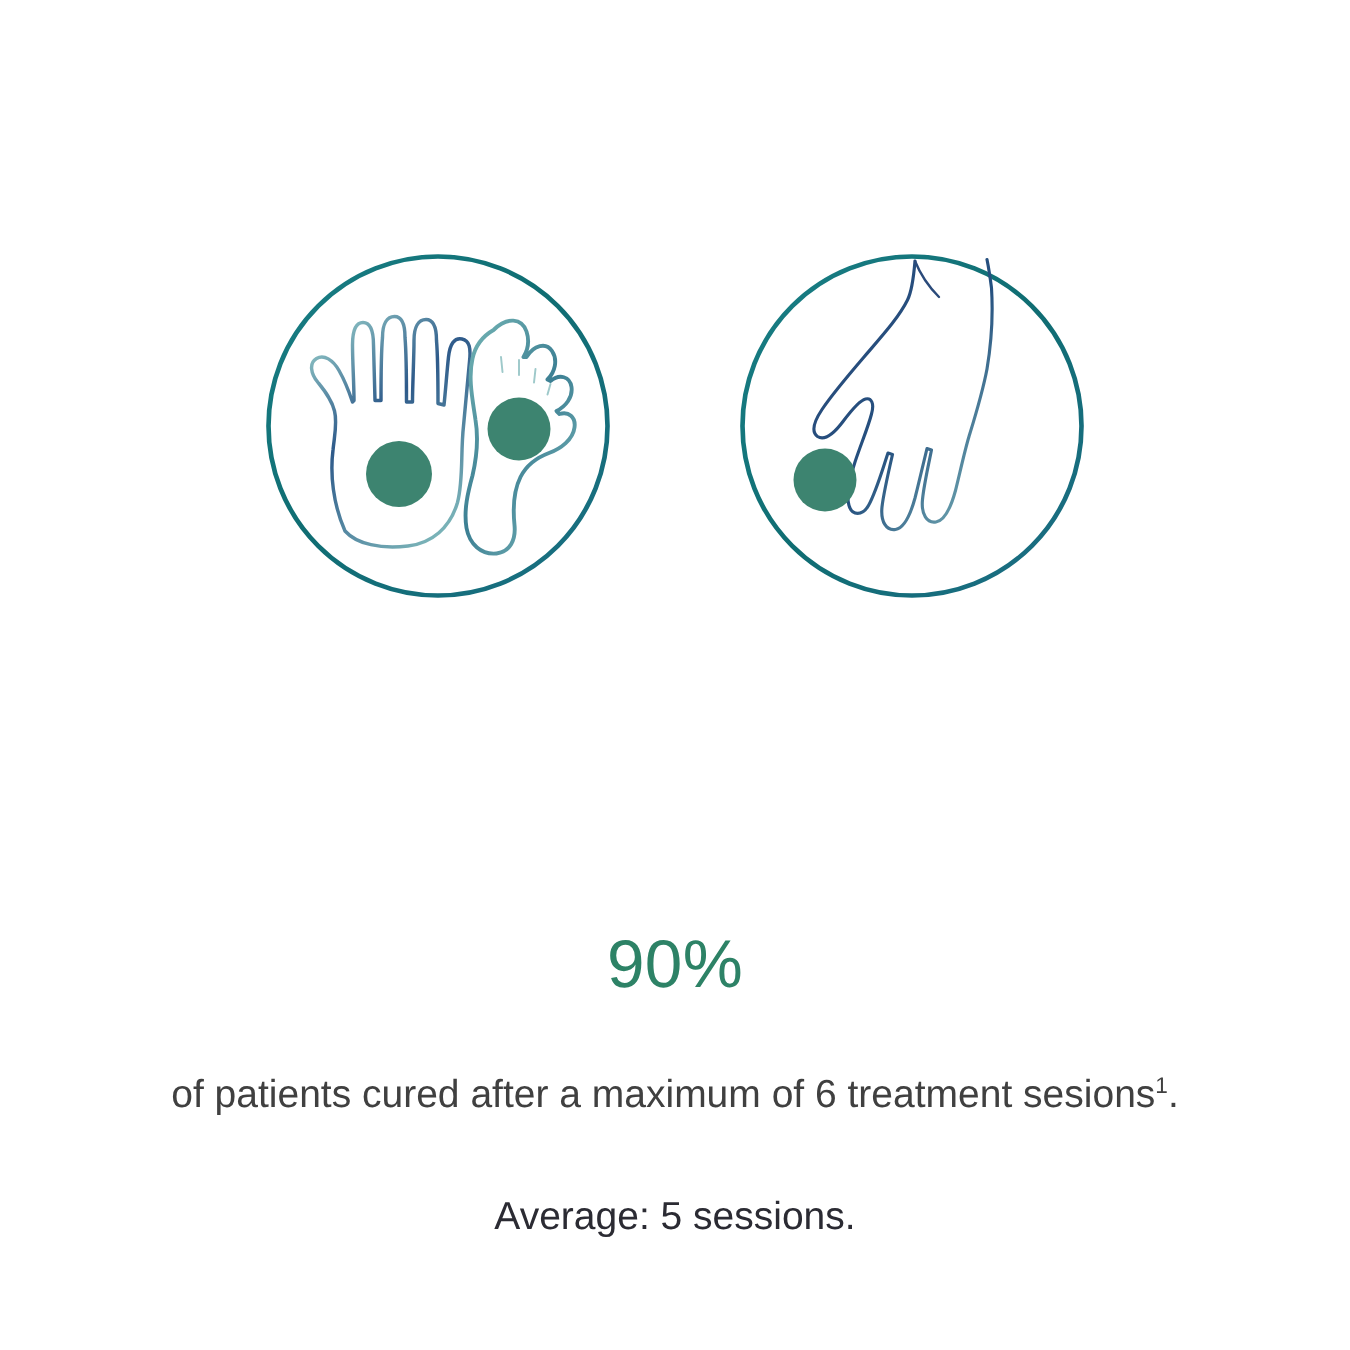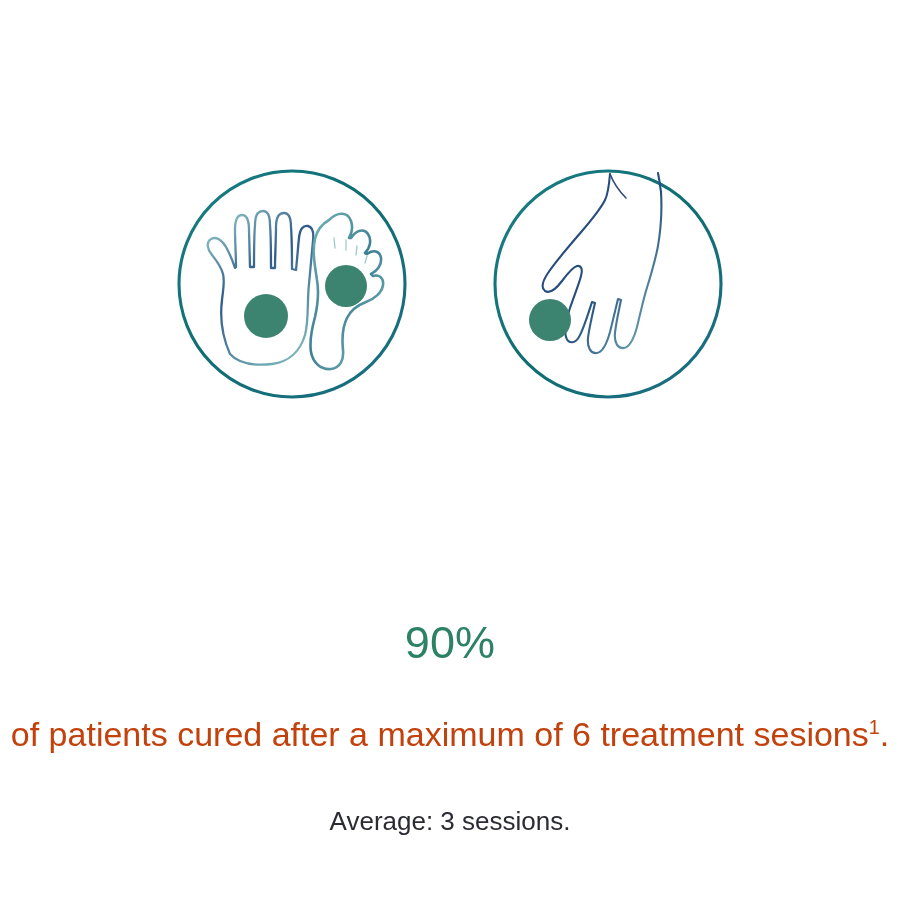--- a/index.html
+++ b/index.html
@@ -64,22 +64,22 @@
     color: #2d8266;
     letter-spacing: 0.2px;
     line-height: 1;
     margin: 0;
     padding: 0;
   }
 
   .lead-line {
     margin: 0;
     padding: 0;
-    font-size: 34px;
-    color: #c2410c;
+    font-size: 26px;
+    color: #404040;
     line-height: 1.35;
     white-space: nowrap;
   }
 
   .lead-line-wrap {
     margin-top: 47px;
   }
 
   .lead-line sup {
     font-size: 0.58em;
@@ -246,18 +246,18 @@
 
   <div class="copy-block">
 
     <div class="headline-pct">90%</div>
 
     <div class="lead-line-wrap">
       <p class="lead-line"><span>of patients cured after a maximum of 6 treatment sesions</span><sup>1</sup><span>.</span></p>
     </div>
 
     <div class="sub-line-wrap">
-      <p class="sub-line">Average: 3 sessions.</p>
+      <p class="sub-line">Average: 5 sessions.</p>
     </div>
 
   </div>
 
 </div>
 
 </body></html>

